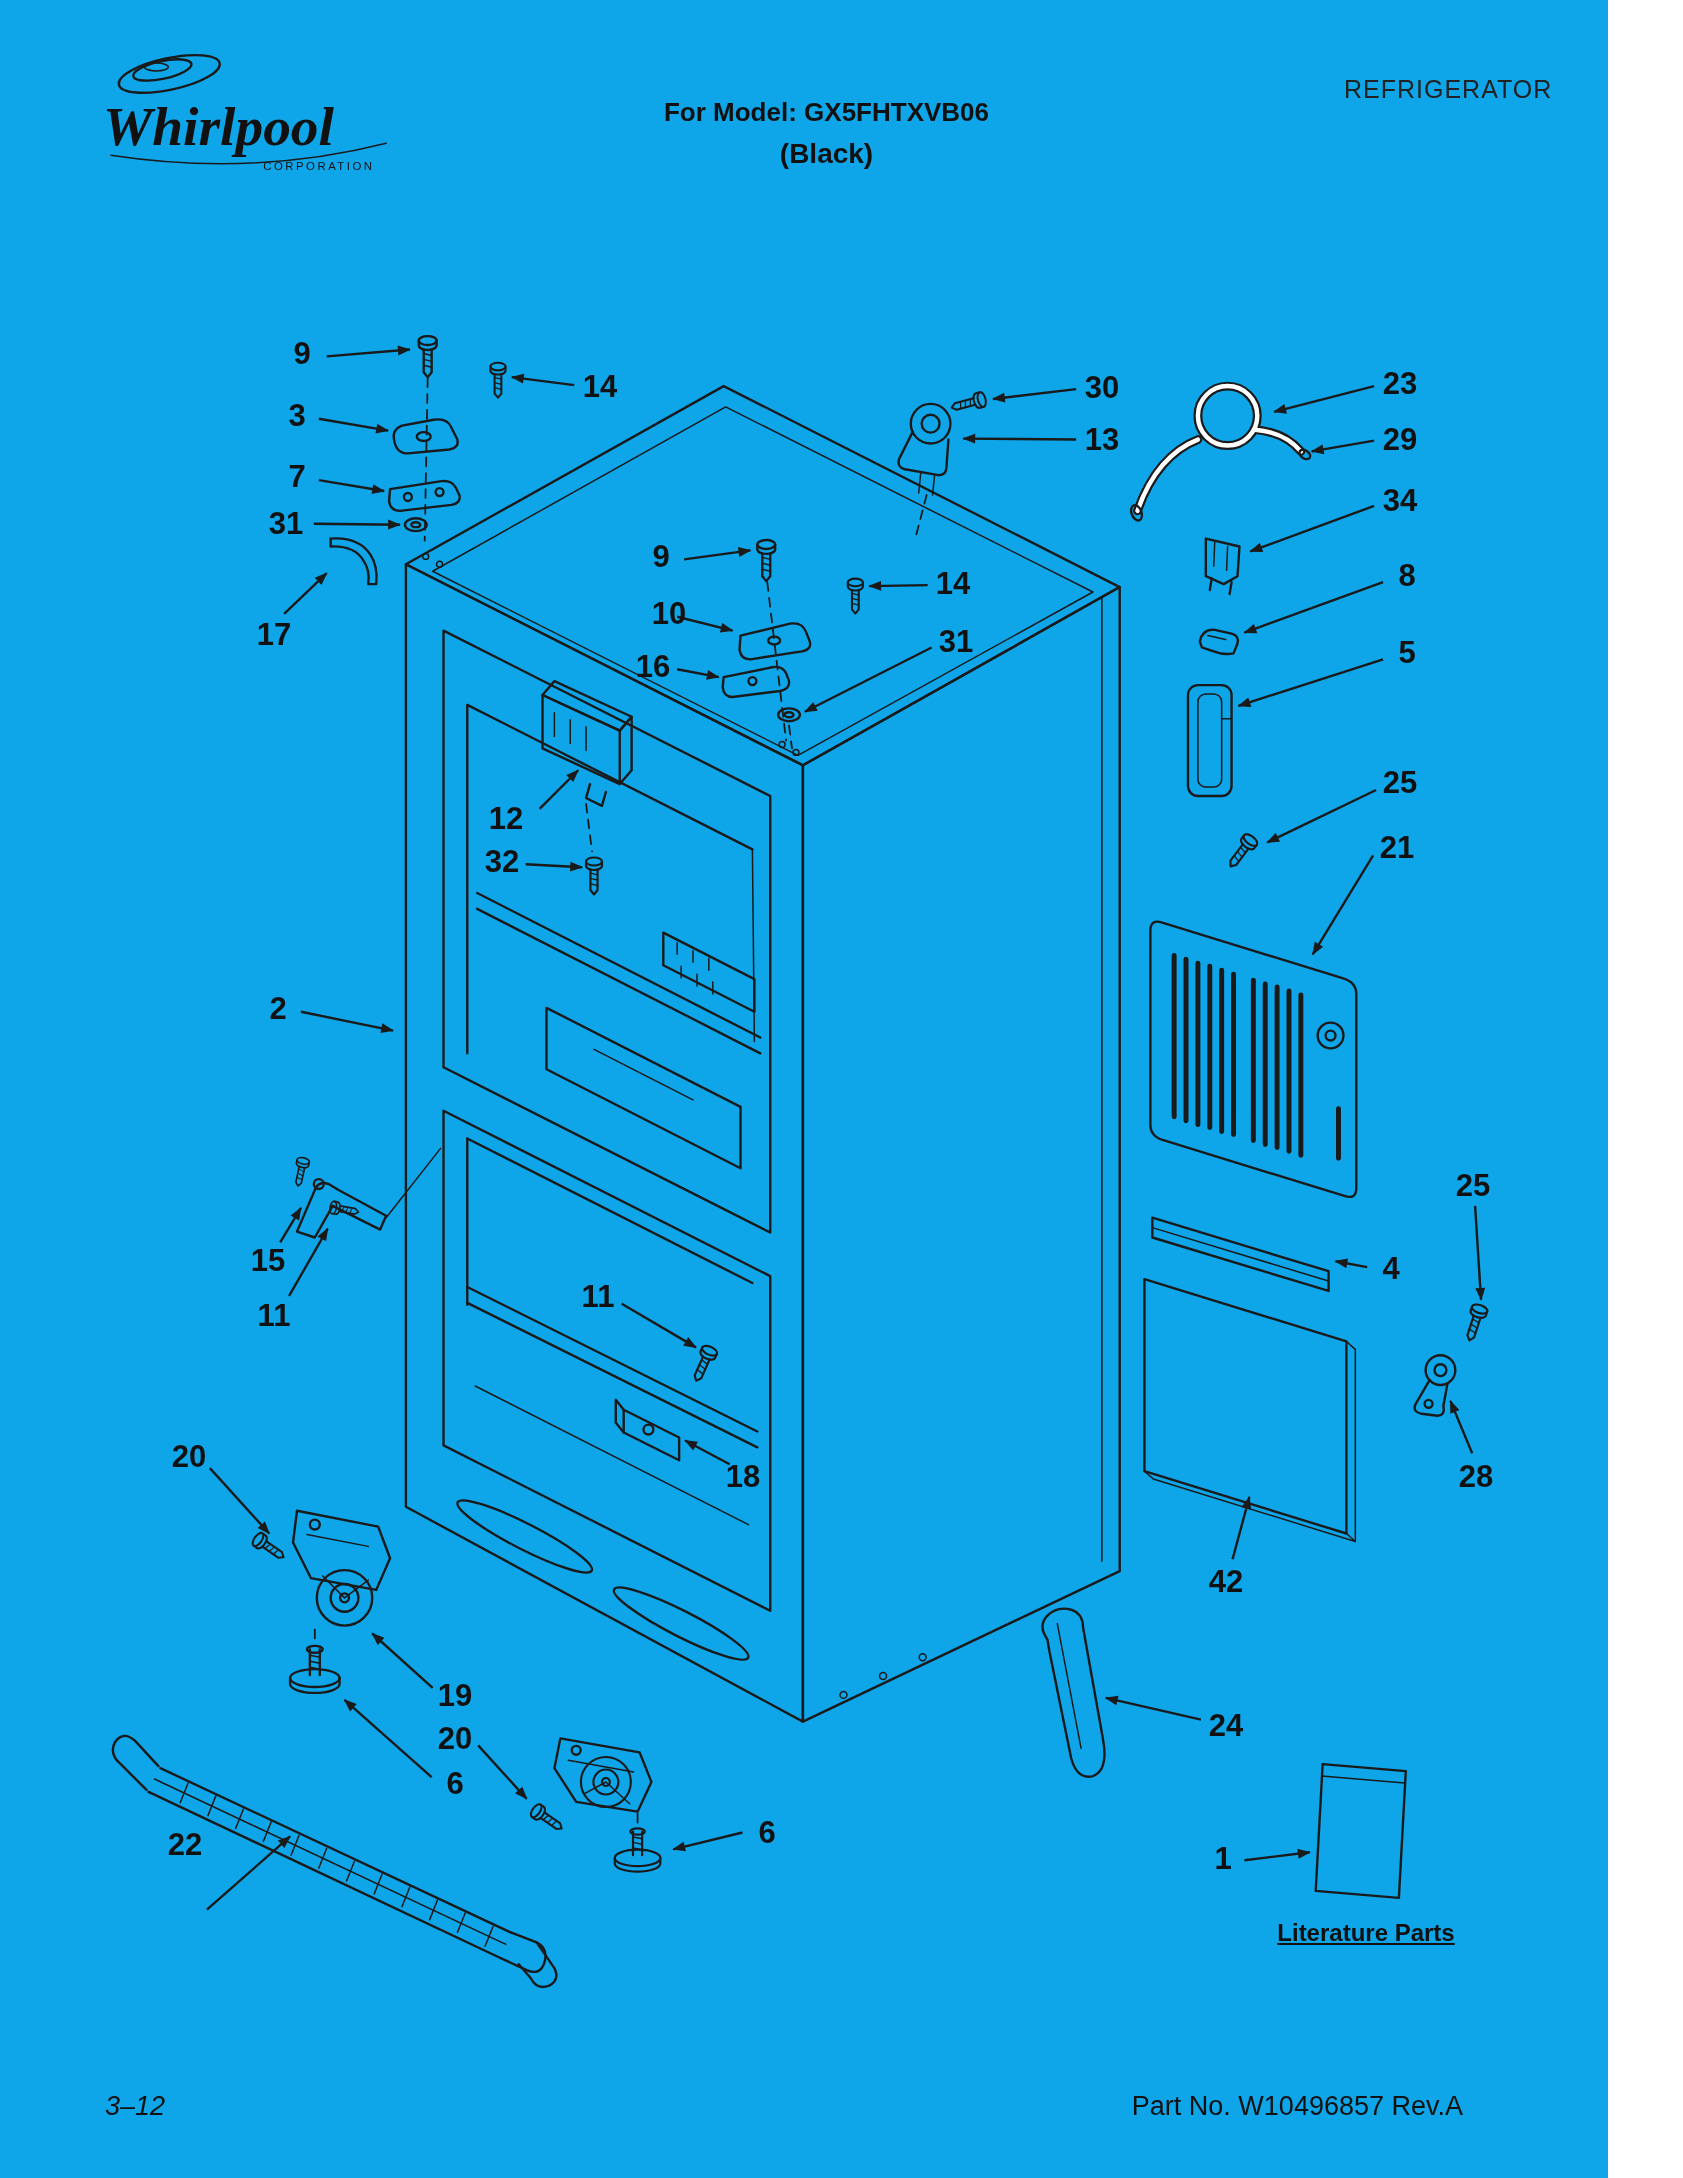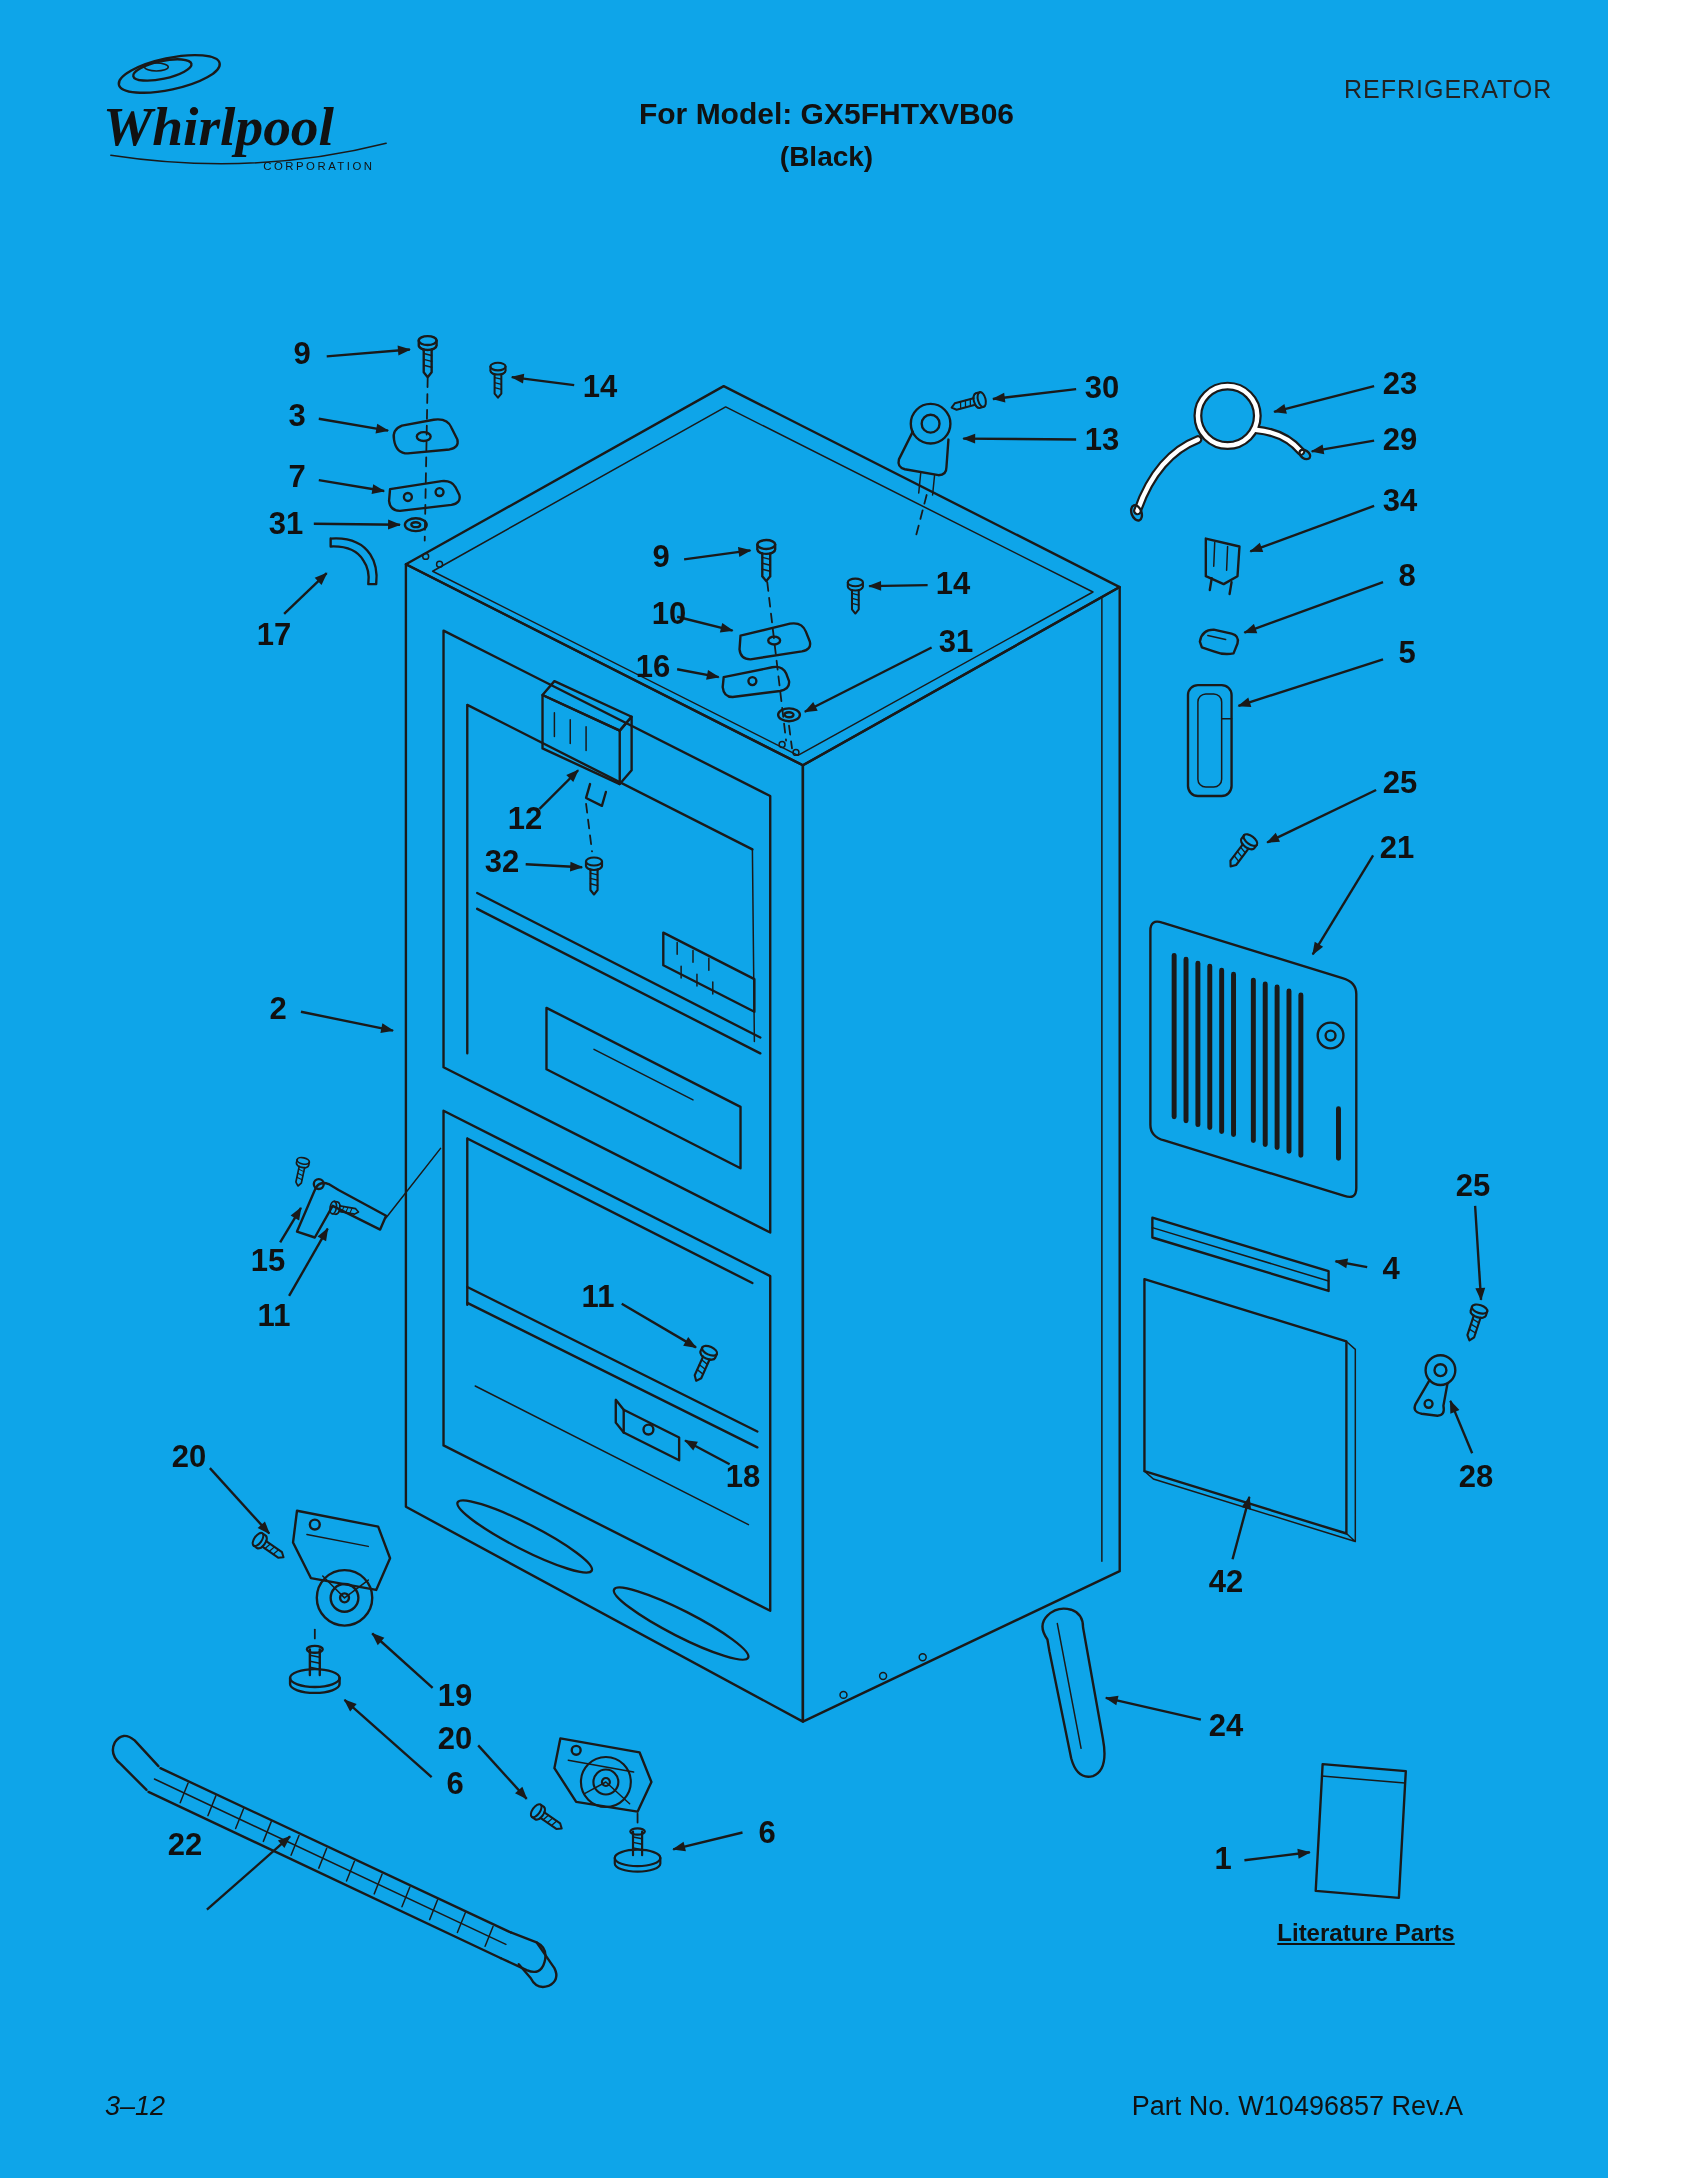--- a/index.html
+++ b/index.html
@@ -1,21 +1,21 @@
 <!DOCTYPE html>
 <html><head>
 <meta charset="utf-8">
 <style>
   html,body{margin:0;padding:0;background:#fff;}
   .page{position:relative;width:1608px;height:2178px;background:#0ea5e9;overflow:hidden;
         font-family:"Liberation Sans",sans-serif;color:#111;}
   .abs{position:absolute;}
   
   .model-block{left:594px;top:97px;width:465px;text-align:center;}
-  .model-line1{font-size:30px;font-weight:700;}
+  .model-line1{font-size:26px;font-weight:700;}
   .model-line2{font-size:28px;font-weight:700;margin-top:10px;}
   .doc-label{left:1344px;top:75px;font-size:25px;letter-spacing:1px;color:#222;}
   
   .page-num{left:105px;top:2091px;font-size:27px;font-style:italic;}
   .part-num{right:145px;top:2091px;font-size:27px;}
   .lit-label{left:1272px;top:1919px;width:188px;text-align:center;
              font-size:24px;font-weight:700;text-decoration:underline;}
   
   #diagram{position:absolute;left:0;top:0;}
   .ink{stroke:#1a1a1a;fill:none;stroke-width:2.4;stroke-linecap:round;stroke-linejoin:round;}
@@ -332,21 +332,21 @@
       <div class="callout" style="left: 297px; top: 415px;">3</div>
       <div class="callout" style="left: 297px; top: 476px;">7</div>
       <div class="callout" style="left: 286px; top: 523px;">31</div>
       <div class="callout" style="left: 274px; top: 634px;">17</div>
       <div class="callout" style="left: 600px; top: 386px;">14</div>
       <div class="callout" style="left: 661px; top: 556px;">9</div>
       <div class="callout" style="left: 653px; top: 613px; margin-left: 16px;">10</div>
       <div class="callout" style="left: 653px; top: 666px;">16</div>
       <div class="callout" style="left: 953px; top: 583px;">14</div>
       <div class="callout" style="left: 956px; top: 641px;">31</div>
-      <div class="callout" style="left: 525px; top: 818px;">12</div>
+      <div class="callout" style="left: 506px; top: 818px;">12</div>
       <div class="callout" style="left: 502px; top: 861px;">32</div>
       <div class="callout" style="left: 278px; top: 1008px;">2</div>
       <div class="callout" style="left: 268px; top: 1260px;">15</div>
       <div class="callout" style="left: 274px; top: 1315px;">11</div>
       <div class="callout" style="left: 598px; top: 1296px;">11</div>
       <div class="callout" style="left: 743px; top: 1476px;">18</div>
       <div class="callout" style="left: 189px; top: 1456px;">20</div>
       <div class="callout" style="left: 455px; top: 1695px;">19</div>
       <div class="callout" style="left: 455px; top: 1738px;">20</div>
       <div class="callout" style="left: 455px; top: 1783px;">6</div>

